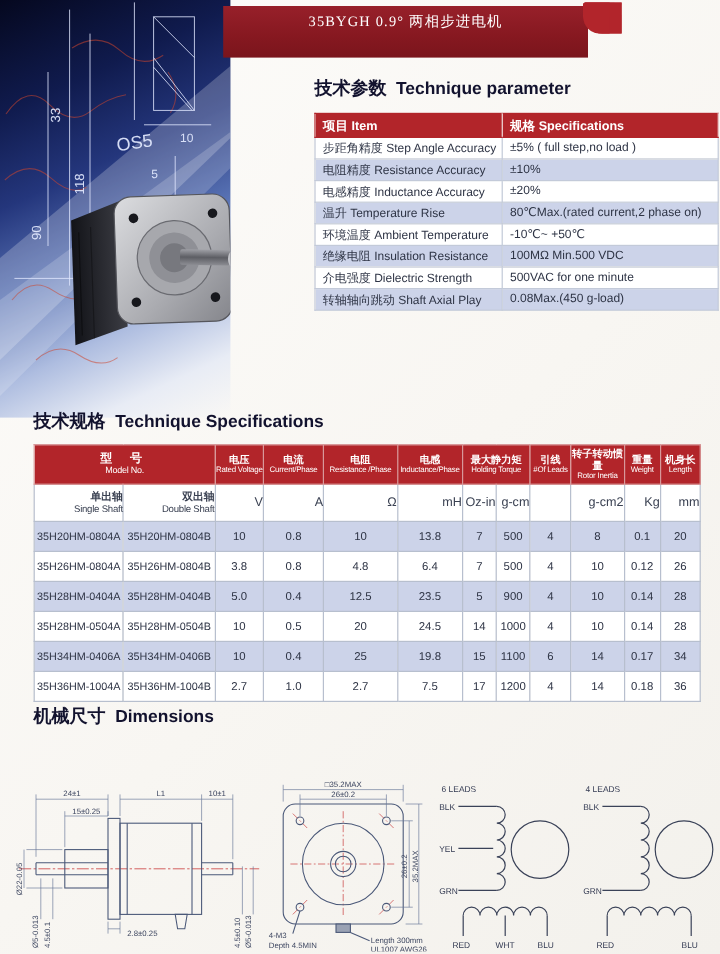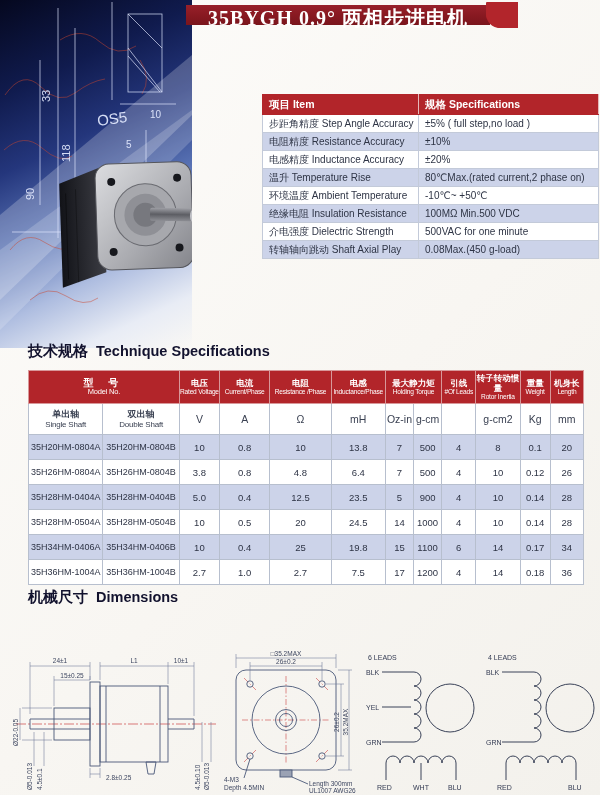--- a/index.html
+++ b/index.html
@@ -9,25 +9,25 @@
     font-family:"Liberation Sans","DejaVu Sans",sans-serif;color:#2b3040;
   }
   
   .photo{
     position:absolute;left:0;top:0;width:192px;height:348px;
     background:linear-gradient(155deg,#05081f 0%,#101b4e 22%,#24367c 40%,#5872b4 58%,#aebde0 74%,#e8ecf5 88%,rgba(250,249,246,0) 100%);
   }
   .photo svg{display:block}
   
   .title-bar{
-    position:absolute;left:186px;top:5px;width:304px;height:20px;
+    position:absolute;left:186px;top:5px;width:304px;height:43px;
     background:linear-gradient(180deg,#97202a 0%,#861820 60%,#7a151c 100%);
     color:#fff;text-align:center;line-height:27px;
     font-family:"Liberation Serif","DejaVu Serif",serif;
-    font-weight:bold;font-size:20px;letter-spacing:1px;white-space:nowrap;
+    font-weight:normal;font-size:12px;letter-spacing:1px;white-space:nowrap;
   }
   .decor{position:absolute;left:486px;top:2px;width:114px;height:30px;}
   .decor span{position:absolute;top:0;height:26px;border-bottom-left-radius:16px;border-top-left-radius:2px;}
   .decor .r{background:#b2252b;z-index:2;width:32px;}
   .decor .g{background:#d9d9dc;z-index:1;width:26px;height:24px;}
   .decor .r1{left:0}.decor .g1{left:28}.decor .r2{left:46}.decor .g2{left:74}.decor .r3{left:92;width:22px;border-bottom-left-radius:14px}
   
   .heading{position:absolute;font-weight:bold;color:#12122e;white-space:nowrap;}
   .heading .zh{font-size:15px;margin-right:8px;}
   .heading .en{font-size:14.5px;}
@@ -37,21 +37,21 @@
   .param-table th{background:#b2252a;color:#fff;font-size:10.5px;font-weight:bold;text-align:left;height:19px;border-color:#b2252a;border-right-color:#e5b9ba;}
   .param-table td{font-size:10px;color:#2e3445;height:17px;background:#fff;}
   .param-table tr:nth-child(even) td{background:#ccd3e9;}
   
   .spec-table{position:absolute;left:28px;top:370px;width:556px;border-collapse:collapse;table-layout:fixed;}
   .spec-table th{background:#b2252a;color:#fff;padding:2px 0;border:1px solid #d8989a;vertical-align:middle;}
   .spec-table th .zh{display:block;font-size:8.5px;font-weight:bold;line-height:10px;letter-spacing:0;}
   .spec-table th .en{display:block;font-size:6.6px;font-weight:normal;line-height:8px;letter-spacing:-0.2px;}
   .spec-table th.model .zh{font-size:10px;letter-spacing:6px;}
   .spec-table th.model .en{font-size:7.5px;}
-  .spec-table .sub th{background:#fff;color:#3a4152;border:1px solid #b7bfce;font-weight:normal;height:26px;}
+  .spec-table .sub th{background:#fff;color:#3a4152;border:1px solid #b7bfce;font-weight:normal;height:26px;text-align:right;}
   .spec-table .sub .zh{font-size:9px;color:#3a4152;line-height:11px;}
   .spec-table .sub .en{font-size:8px;color:#3a4152;line-height:9px;}
   .spec-table .sub .unit{font-size:10.5px;}
   .spec-table td{border:1px solid #b7bfce;font-size:9.5px;color:#2e3445;text-align:center;height:22px;white-space:nowrap;overflow:hidden;background:#fff;}
   .spec-table tbody tr:nth-child(odd) td{background:#ccd3e9;}
   .spec-table td.mod{font-size:9px;}
   
   .drawing{position:absolute;}
   .dim-svg text{font-family:"Liberation Sans","DejaVu Sans",sans-serif;font-size:6.5px;fill:#3d4660;}
   .wire-svg text{font-family:"Liberation Sans","DejaVu Sans",sans-serif;font-size:7px;fill:#333a52;}
@@ -138,20 +138,23 @@
     <span>35BYGH 0.9°  两相步进电机</span>
   </div>
   <div class="decor">
     <span class="r r1"></span>
     <span class="g g1"></span>
     <span class="r r2"></span>
     <span class="g g2"></span>
     <span class="r r3"></span>
   </div>
 
+  <div class="heading" style="left:262px;top:64px">
+    <span class="zh">技术参数</span><span class="en">Technique parameter</span>
+  </div>
   <table class="param-table">
     <colgroup>
         <col style="width:156px">
         <col style="width:180px">
       </colgroup>
     <thead>
       <tr>
         <th>项目  Item</th>
         <th>规格  Specifications</th>
       </tr>

